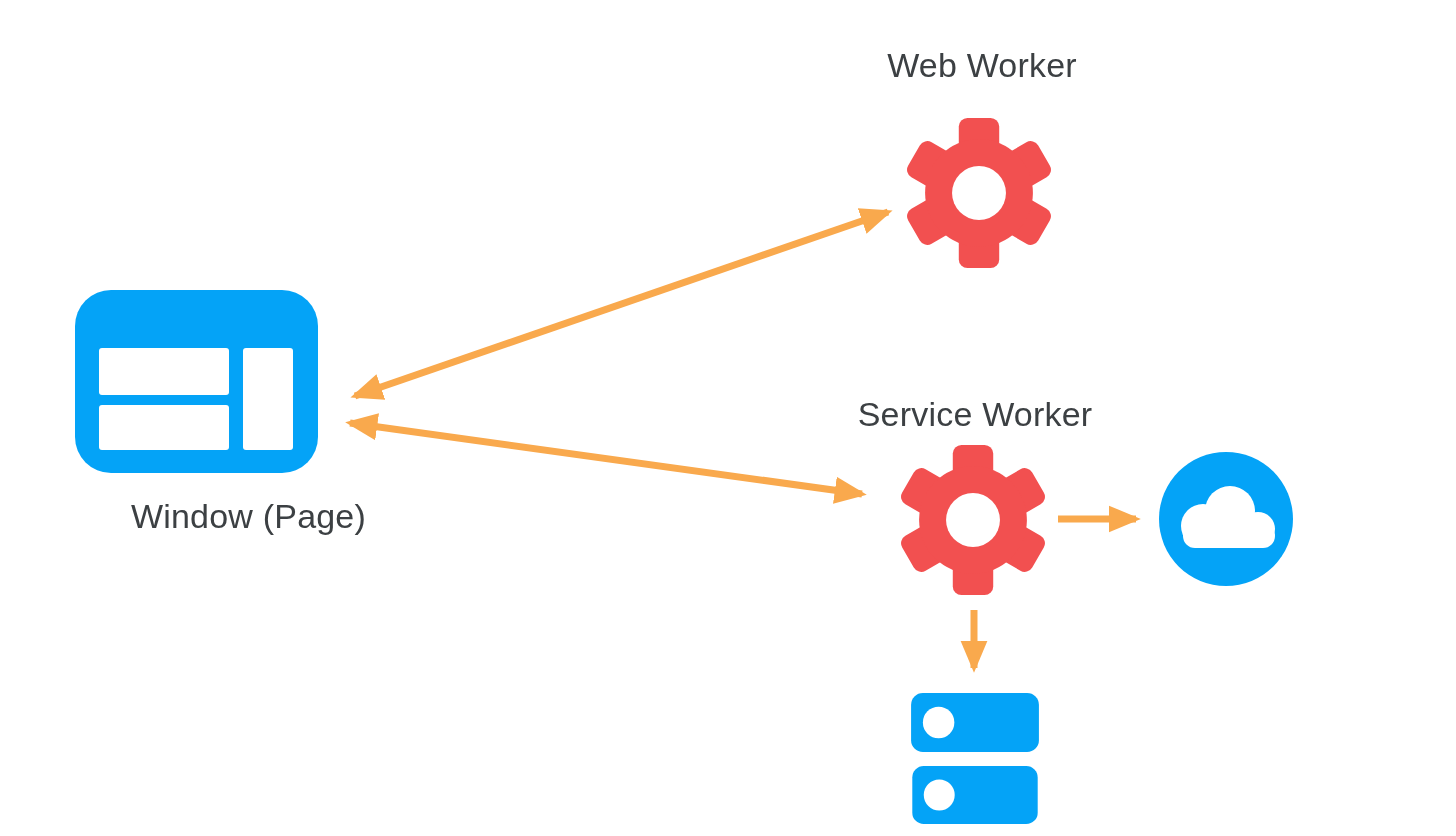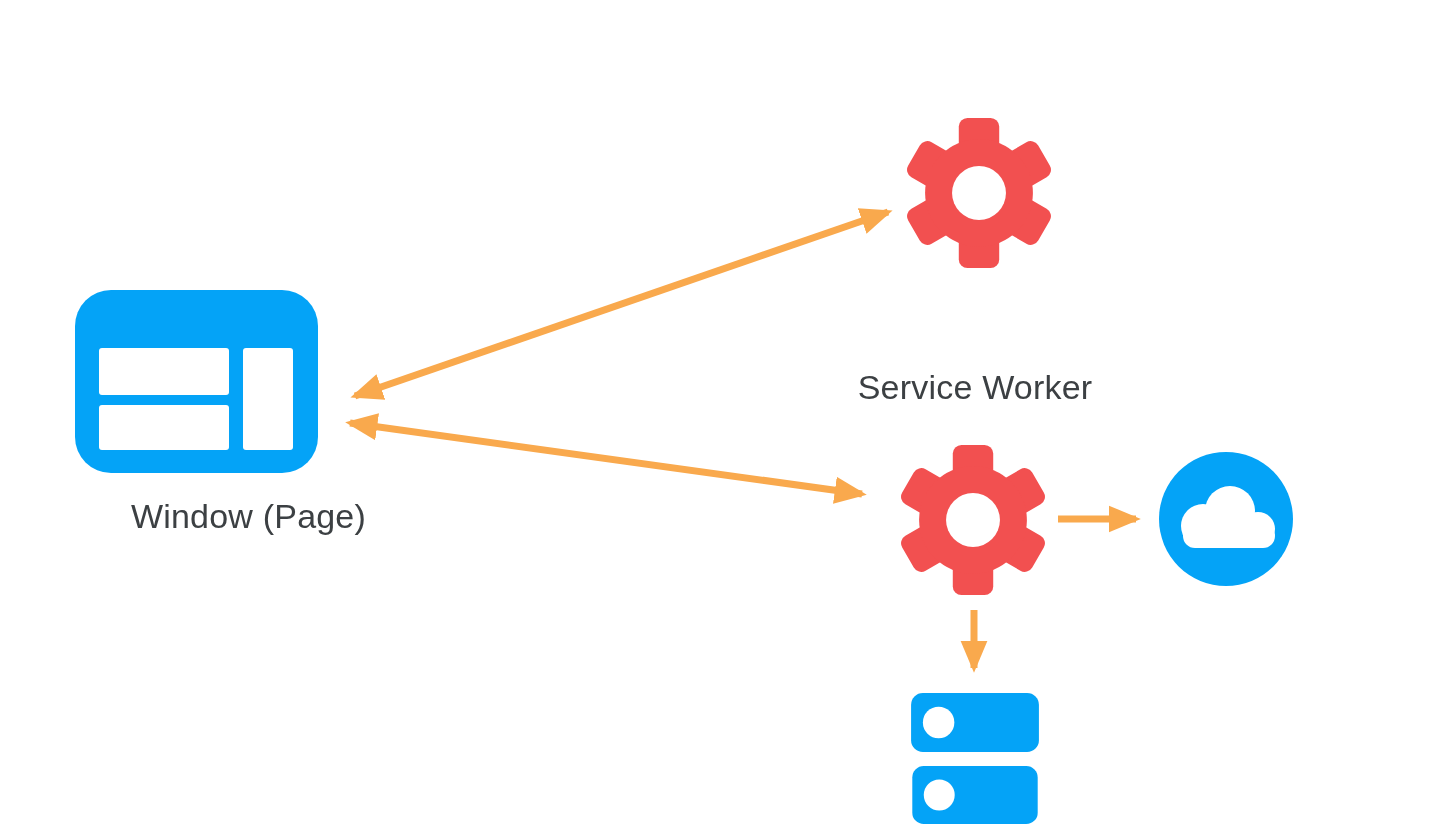--- a/index.html
+++ b/index.html
@@ -76,29 +76,30 @@
       <rect width="243" height="183" rx="36" fill="#04A3F7"></rect>
       <g fill="#ffffff">
         <rect x="24" y="58" width="130" height="47" rx="3"></rect>
         <rect x="24" y="115" width="130" height="45" rx="3"></rect>
         <rect x="168" y="58" width="50" height="102" rx="3"></rect>
       </g>
     </svg>
   </div>
   <div class="node-label" style="left:26px; top:497px;text-align:right;">Window (Page)</div>
 
+  <div class="node-label" style="left:812px; top:46px;">Web Worker</div>
   <div class="node" style="left:902px; top:116px;">
     <svg width="154" height="154" viewBox="0 0 160 160">
       <g fill="#F25050">
           <use href="#gear"></use>
         </g>
     </svg>
   </div>
 
-  <div class="node-label" style="left:805px; top:368px;text-align:center;">Service Worker</div>
+  <div class="node-label" style="left:805px; top:395px;text-align:center;">Service Worker</div>
   <div class="node" style="left:896px; top:443px;">
     <svg width="154" height="154" viewBox="0 0 160 160">
       <g fill="#F25050">
           <use href="#gear"></use>
         </g>
     </svg>
   </div>
 
   <div class="node" style="left:1159px; top:452px;">
     <svg width="134" height="134" viewBox="0 0 134 134">

